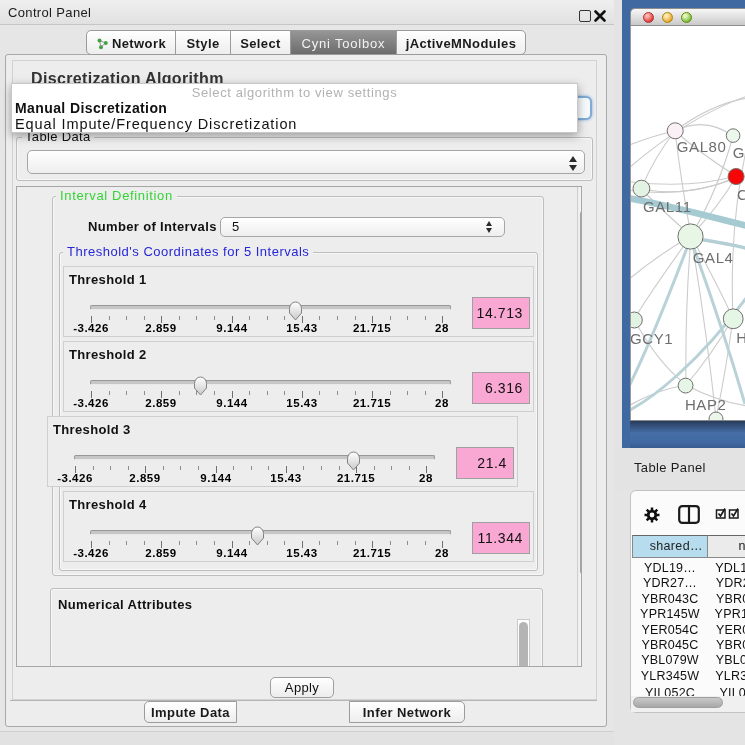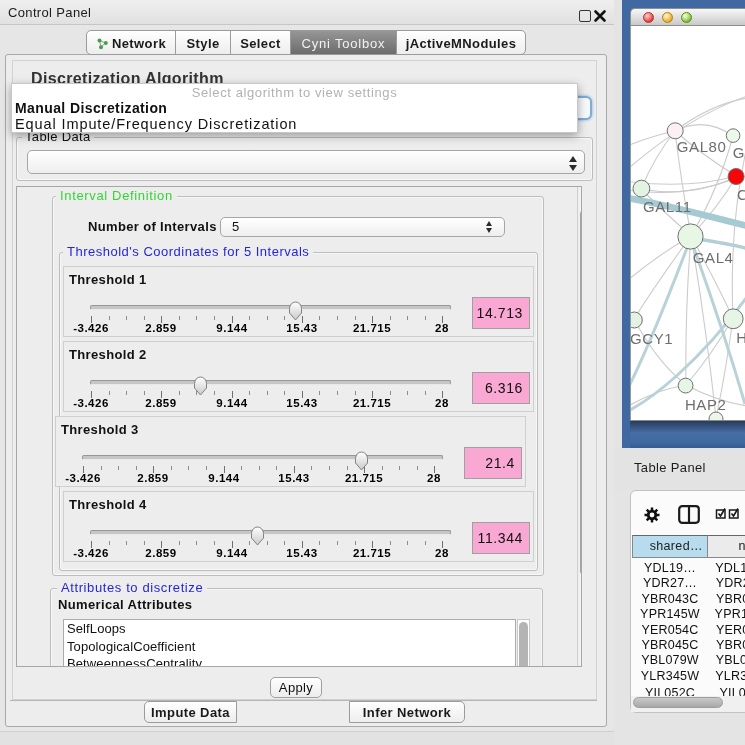--- a/index.html
+++ b/index.html
@@ -124,21 +124,21 @@
         <div class="slbl" style="left:97px">2.859</div>
         <div class="slbl" style="left:168px">9.144</div>
         <div class="slbl" style="left:238px">15.43</div>
         <div class="slbl" style="left:308px">21.715</div>
         <div class="slbl" style="left:378px">28</div>
     <svg class="thumb" style="left:128px" width="17" height="20" viewBox="0 0 17 20">
           <path d="M8.5 19 L2.5 12 L2.5 7.5 A6 6.5 0 0 1 14.5 7.5 L14.5 12 Z" fill="url(#tg)" stroke="#828282"></path>
         </svg>
     <div class="vbox">6.316</div>
   </div>
-  <div class="tbox" style="left:38px;top:229px">
+  <div class="tbox" style="left:30px;top:229px">
     <div class="tlabel">Threshold 3</div>
     <div class="groove"></div>
         <div class="minticks"></div>
     <div class="majtick" style="left:27px"></div>
         <div class="majtick" style="left:97px"></div>
         <div class="majtick" style="left:168px"></div>
         <div class="majtick" style="left:238px"></div>
         <div class="majtick" style="left:308px"></div>
         <div class="majtick" style="left:378px"></div>
     <div class="slbl" style="left:27px">-3.426</div>
@@ -168,35 +168,29 @@
         <div class="slbl" style="left:238px">15.43</div>
         <div class="slbl" style="left:308px">21.715</div>
         <div class="slbl" style="left:378px">28</div>
     <svg class="thumb" style="left:185px" width="17" height="20" viewBox="0 0 17 20">
           <path d="M8.5 19 L2.5 12 L2.5 7.5 A6 6.5 0 0 1 14.5 7.5 L14.5 12 Z" fill="url(#tg)" stroke="#828282"></path>
         </svg>
     <div class="vbox">11.344</div>
   </div>
 
   <div class="group" style="left:33px;top:401px;width:493px;height:110px"></div>
-  <div class="abs" style="left:40px;top:393px;background:#ededed;padding:0 4px;line-height:16px;color:#2626d8;letter-spacing:0.6px">Attributes to discretize</div>
   <div class="abs b" style="left:41px;top:411px;line-height:14px">Numerical Attributes</div>
-  <div class="abs" style="left:46px;top:432px;width:453px;height:60px;background:#fff;border:1px solid #ababab;box-sizing:border-box">
-    <div class="litem">SelfLoops</div>
-    <div class="litem">TopologicalCoefficient</div>
-    <div class="litem">BetweennessCentrality</div>
-  </div>
   <div class="abs" style="left:500px;top:432px;width:13px;height:60px;background:#fff;border:1px solid #c9c9c9;box-sizing:border-box"></div>
   <div class="abs" style="left:502px;top:435px;width:9px;height:57px;background:#b4b4b4;border-radius:4.5px"></div>
 
   <div class="abs" style="left:560px;top:0;width:15px;height:479px;background:linear-gradient(to right,#ececec,#ffffff 40%,#f2f2f2);border-left:1px solid #cfcfcf;box-sizing:border-box"></div>
   <div class="abs" style="left:562.5px;top:22px;width:10px;height:367px;background:#b3b3b3;border:1px solid #a3a3a3;border-radius:5.5px;box-sizing:border-box"></div>
 </div>
 
-<div class="abs" style="left:270px;top:677px;width:52px;height:21px;background:linear-gradient(#ffffff,#ececec);border:1px solid #9f9f9f;border-radius:5px;box-sizing:border-box;text-align:center;line-height:19px">Apply</div>
+<div class="abs" style="left:270px;top:677px;width:64px;height:21px;background:linear-gradient(#ffffff,#ececec);border:1px solid #9f9f9f;border-radius:5px;box-sizing:border-box;text-align:center;line-height:19px">Apply</div>
 
 <div class="abs" style="left:10px;top:700px;width:587px;height:1px;background:#b5b5b5"></div>
 
 <div class="tab" style="left:144px;top:701px;width:93px;height:22px;line-height:22px;border-radius:5px 0 0 5px">Impute Data</div>
 <div class="tab" style="left:349px;top:701px;width:116px;height:22px;line-height:22px;border-radius:0 5px 5px 0">Infer Network</div>
 
 <div class="abs" style="left:0;top:731px;width:614px;height:14px;background:#e2e2e2;border-top:1px solid #cfcfcf;box-sizing:border-box"></div>
 
 <div class="abs" style="left:615px;top:371px;width:3px;height:3px;background:#949494;border-radius:2px"></div>
 

